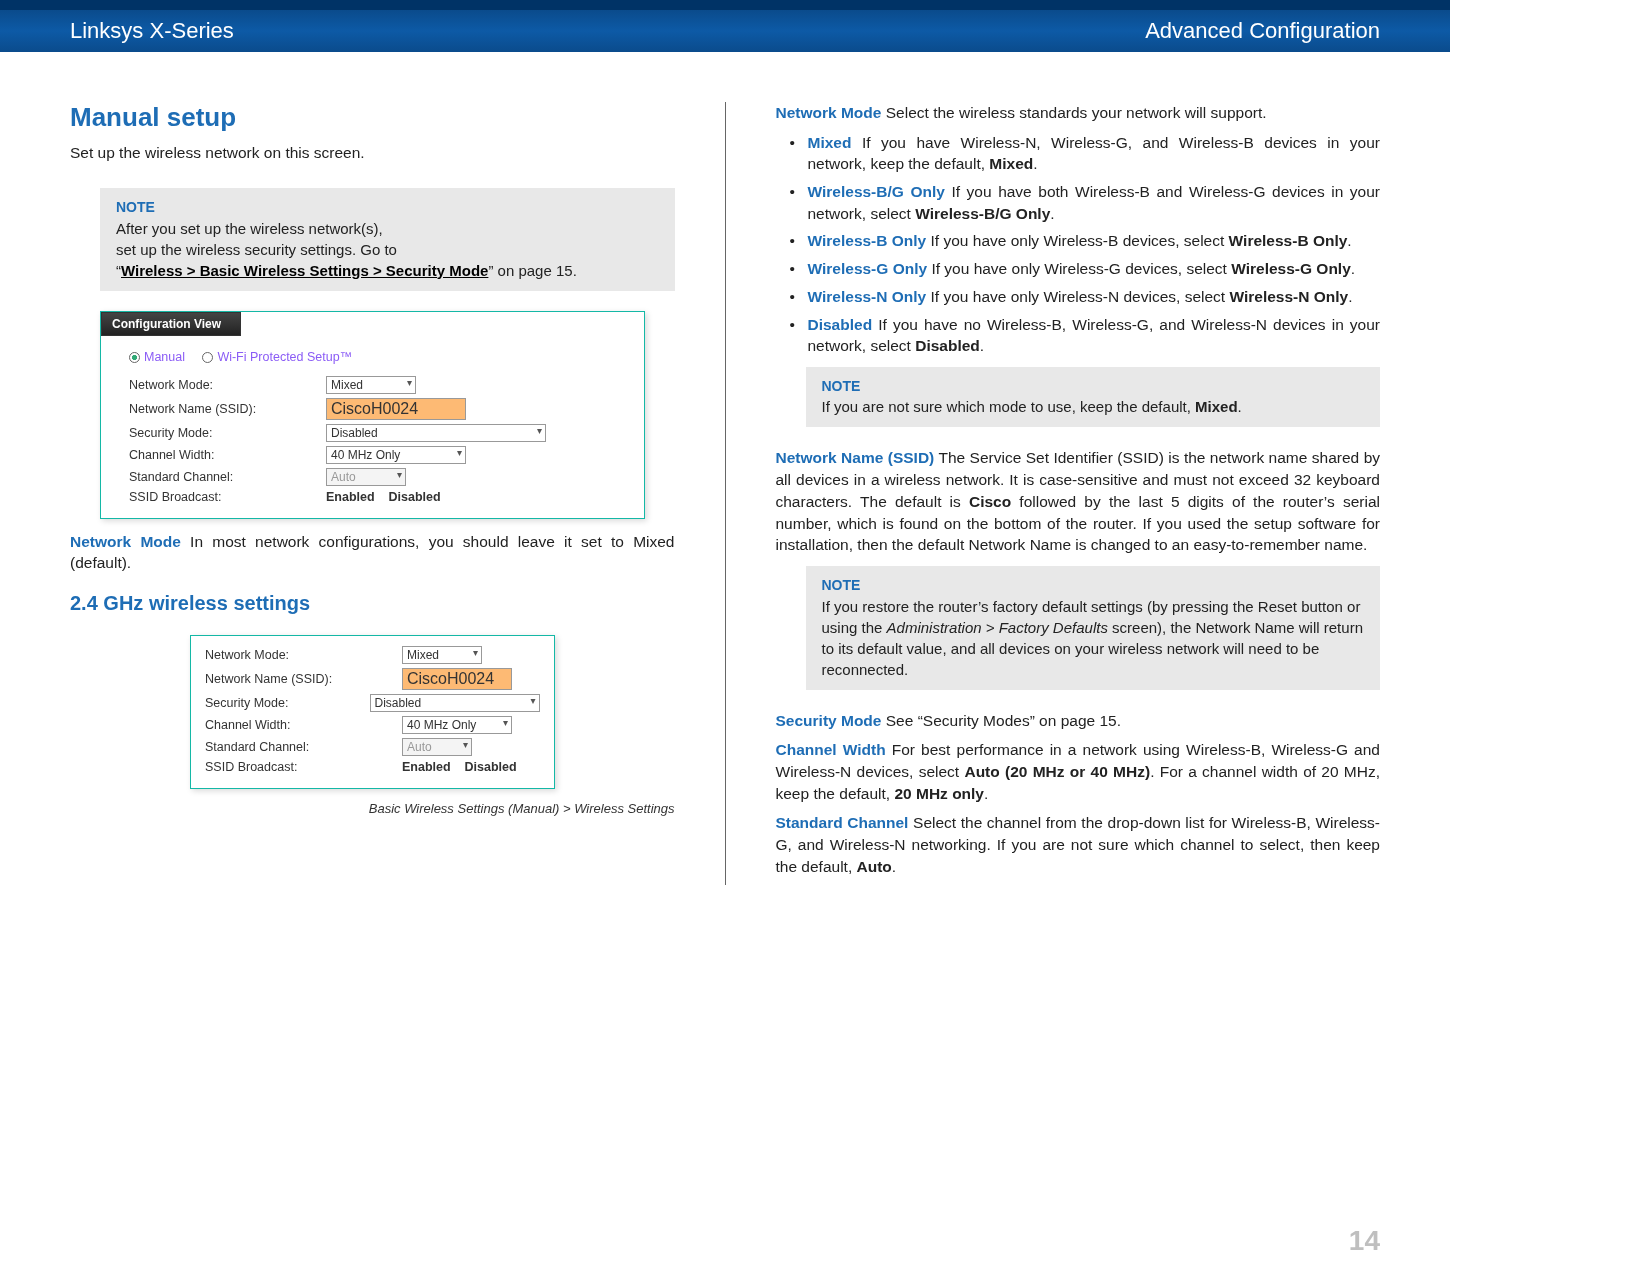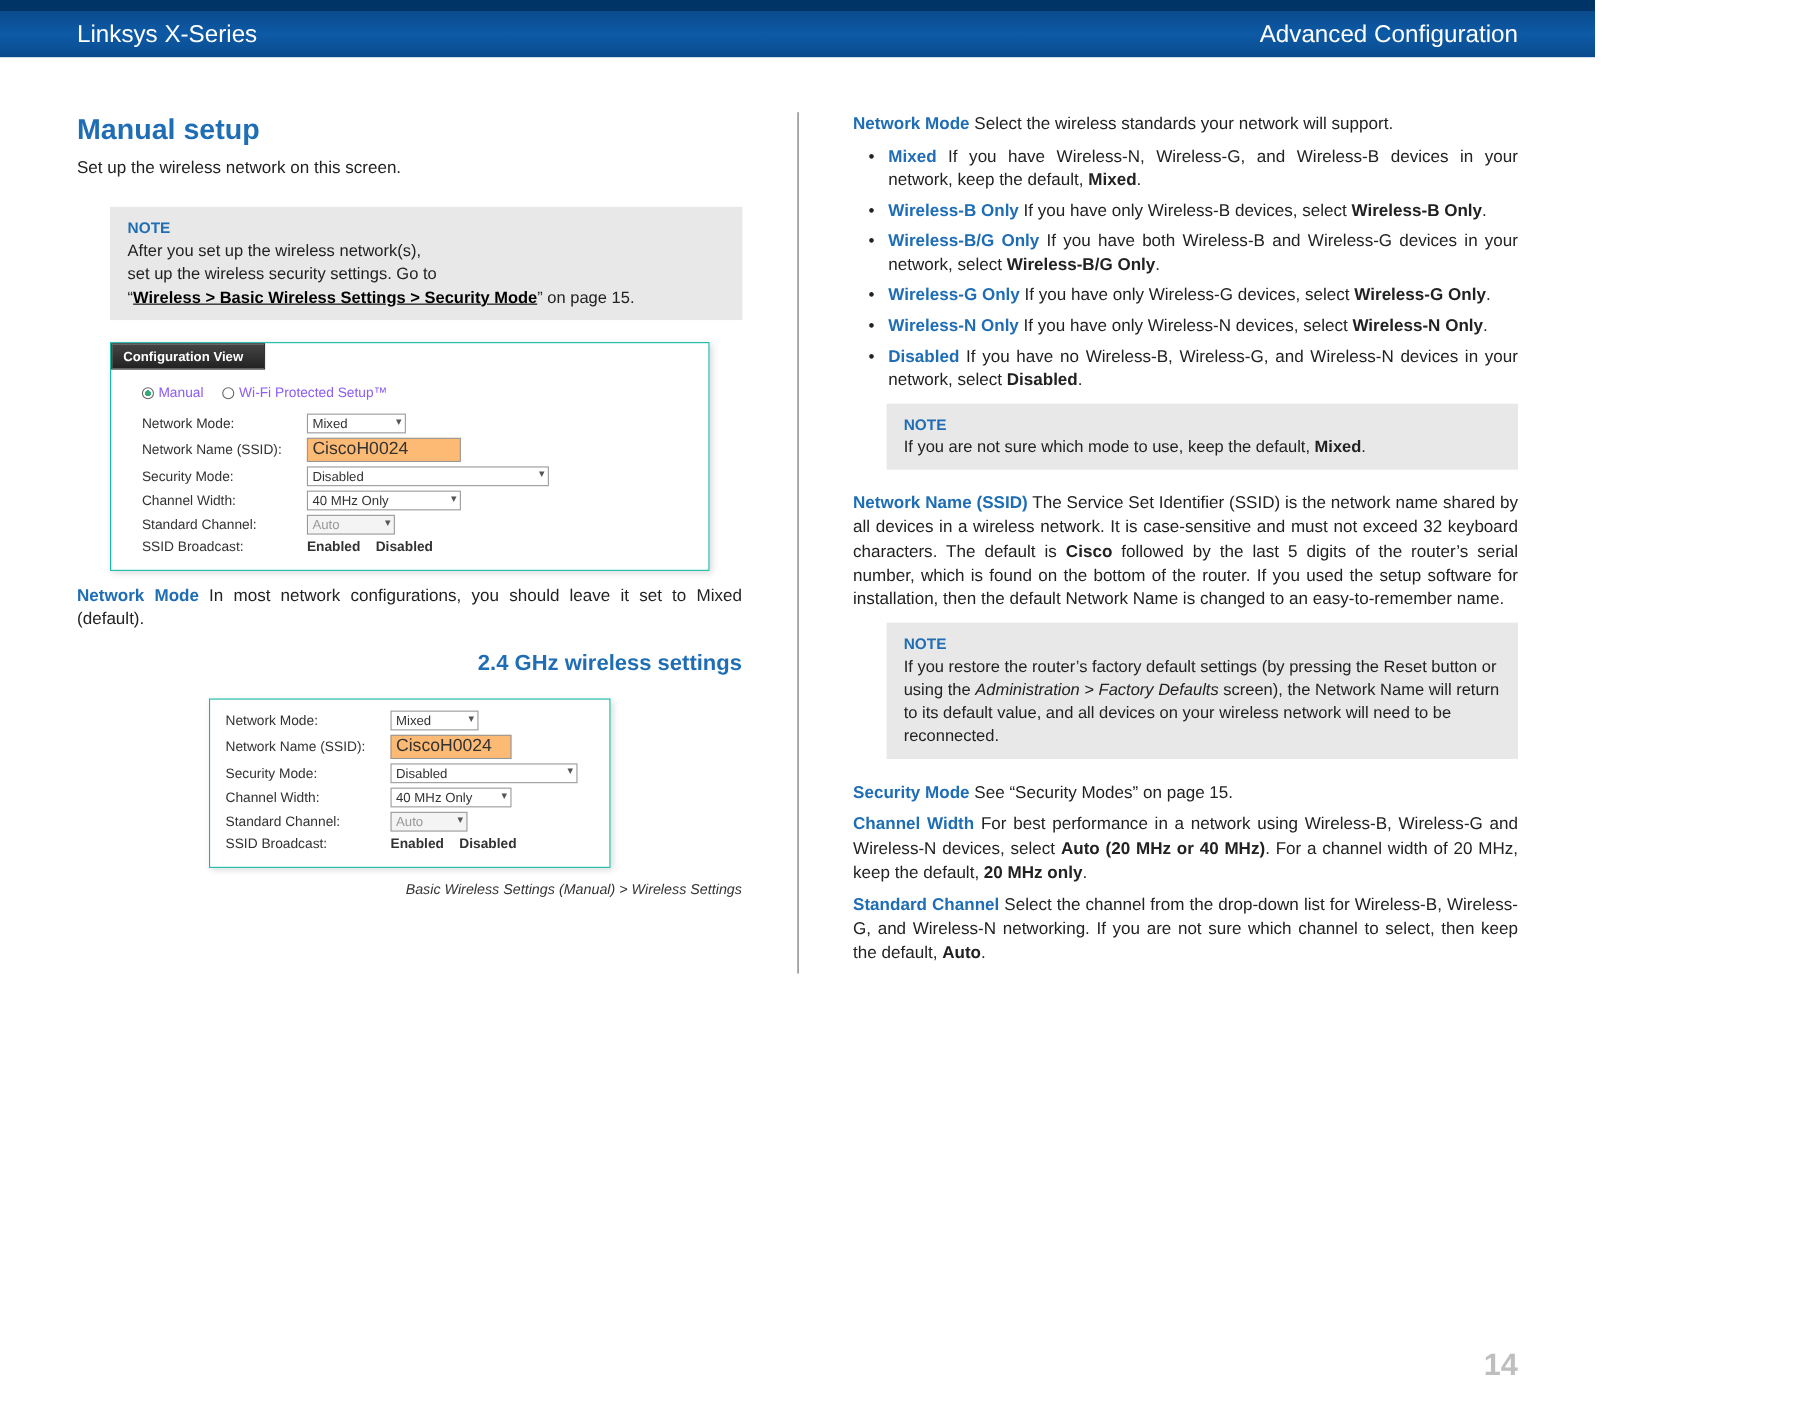--- a/index.html
+++ b/index.html
@@ -7,21 +7,21 @@
   .page { width: 1450px; height: 1275px; position: relative; background: #fff; }
   
   .header { height: 52px; background: linear-gradient(to bottom,#0a4b8c 0%, #0d5aa6 50%, #0a4b8c 100%); color: #fff; display: flex; align-items: center; justify-content: space-between; padding: 0 70px; border-top: 10px solid #003366; }
   .header-left { font-size: 22px; font-weight: 400; }
   .header-right { font-size: 22px; font-weight: 400; }
   
   .content { display: flex; padding: 50px 70px 0 70px; gap: 40px; }
   .col { flex: 1; min-width: 0; }
   .divider { width: 1px; background: #666; margin: 0 10px; align-self: stretch; }
   h2.blue { color: #1e6db5; font-size: 26px; font-weight: 600; margin-bottom: 10px; }
-  h3.blue { color: #1e6db5; font-size: 20px; font-weight: 600; margin: 18px 0 10px; text-align: right; }
+  h3.blue { color: #1e6db5; font-size: 20px; font-weight: 600; margin: 18px 0 10px; }
   p.body { font-size: 15.5px; line-height: 1.35; margin-bottom: 24px; }
   .note-box { background: #e8e8e8; padding: 10px 16px; margin: 10px 0 20px 30px; font-size: 15px; line-height: 1.4; }
   .note-box.right { margin-left: 30px; }
   .note-title { color: #1e6db5; font-weight: 700; text-transform: uppercase; font-size: 14px; }
   .note-box a.under { text-decoration: underline; font-weight: 700; color: #000; }
   
   .def { font-size: 15.5px; line-height: 1.4; text-align: justify; margin-bottom: 8px; }
   .def .term { color: #1e6db5; font-weight: 700; }
   .bullets { list-style: none; padding-left: 14px; }
   .bullets li { position: relative; padding-left: 18px; font-size: 15.5px; line-height: 1.4; text-align: justify; margin-bottom: 6px; }
@@ -29,21 +29,21 @@
   .bullets .term { color: #1e6db5; font-weight: 700; }
   b { font-weight: 700; }
   i { font-style: italic; }
   
   .shot { margin: 20px 30px 12px 30px; border: 1px solid #14b8a6; background: #fff; box-shadow: 2px 2px 6px rgba(0,0,0,0.15); }
   .shot .tab { background: linear-gradient(to bottom,#444,#222); color:#fff; font-size:12px; font-weight:700; padding:4px 10px; width:140px; border:1px solid #333; }
   .shot-inner { padding: 14px 18px 10px 28px; }
   .radio-row { font-size: 12.5px; color:#8b5cf6; margin-bottom:12px; }
   .radio-row .r { display:inline-block; width:11px; height:11px; border-radius:50%; border:1px solid #666; margin-right:4px; vertical-align:middle; }
   .radio-row .r.on { background: radial-gradient(circle,#3a7 40%, transparent 45%); }
-  .form-row { display:flex; align-items:center; font-size:12.5px; color:#333; margin-bottom:4px; }
+  .form-row { display:flex; align-items:center; font-size:12.5px; color:#333; margin-bottom:4px;gap:47px; }
   .form-row .lab { width: 150px; }
   .form-row .fld { flex:1; }
   .sel { display:inline-block; border:1px solid #999; background:#fff; font-size:12px; padding:1px 18px 1px 4px; position:relative; min-width:80px; color:#333; }
   .sel.dis { color:#999; background:#f4f4f4; }
   .sel::after { content:"▾"; position:absolute; right:3px; top:0; font-size:10px; color:#555; }
   .txt { display:inline-block; border:1px solid #999; background:#fdba74; font-size:16px; padding:1px 4px; min-width:140px; }
   .figcap { text-align:right; font-style:italic; font-size:13px; color:#333; margin: 4px 0 18px; }
   .pagenum { position:absolute; bottom:18px; right:70px; font-size:28px; font-weight:700; color:#bfbfbf; }
 </style>
 </head>
@@ -152,22 +152,22 @@
 
   <div class="divider"></div>
 
   <div class="col">
     <p class="def">
       <span class="term">Network Mode</span><span>  Select the wireless standards your network will support.</span>
     </p>
 
     <ul class="bullets">
       <li><span class="term">Mixed</span><span>  If you have Wireless-N, Wireless-G, and Wireless-B devices in your network, keep the default, </span><b>Mixed</b><span>.</span></li>
+      <li><span class="term">Wireless-B/G Only</span><span>  If you have both Wireless-B and Wireless-G devices in your network, select </span><b>Wireless-B/G Only</b><span>.</span></li>
       <li><span class="term">Wireless-B Only</span><span>  If you have only Wireless-B devices, select </span><b>Wireless-B Only</b><span>.</span></li>
-      <li><span class="term">Wireless-B/G Only</span><span>  If you have both Wireless-B and Wireless-G devices in your network, select </span><b>Wireless-B/G Only</b><span>.</span></li>
       <li><span class="term">Wireless-G Only</span><span>  If you have only Wireless-G devices, select </span><b>Wireless-G Only</b><span>.</span></li>
       <li><span class="term">Wireless-N Only</span><span>  If you have only Wireless-N devices, select </span><b>Wireless-N Only</b><span>.</span></li>
       <li><span class="term">Disabled</span><span>  If you have no Wireless-B, Wireless-G, and Wireless-N devices in your network, select </span><b>Disabled</b><span>.</span></li>
     </ul>
 
     <div class="note-box right">
       <div class="note-title">NOTE</div>
       <div><span>If you are not sure which mode to use, keep the default, </span><b>Mixed</b><span>.</span></div>
     </div>
 

